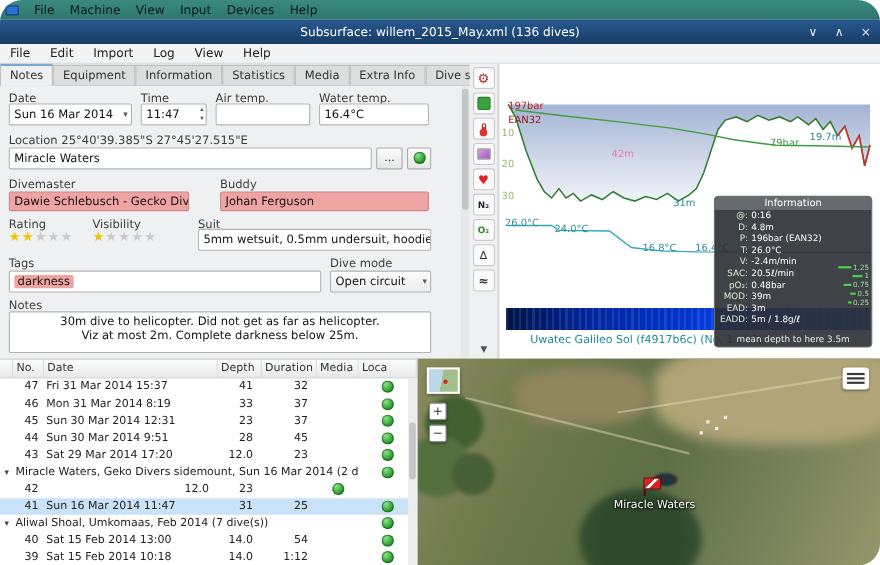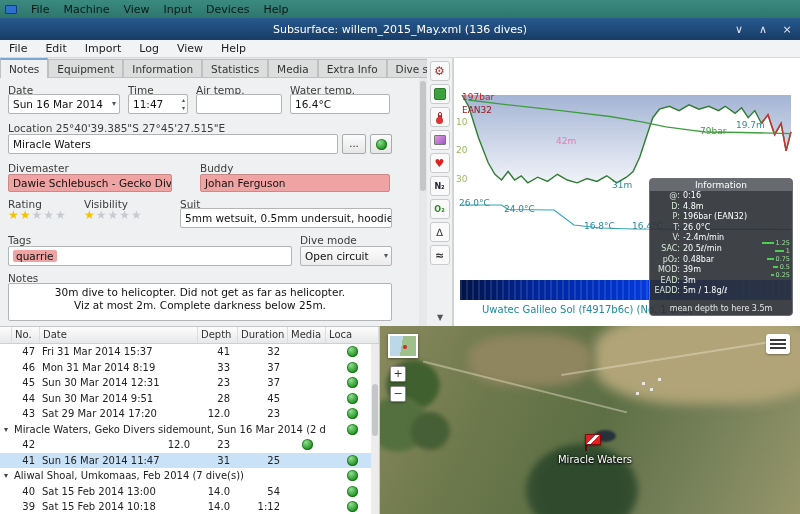--- a/index.html
+++ b/index.html
@@ -1,17 +1,17 @@
 <!DOCTYPE html>
 <html><head>
 <meta charset="utf-8">
 <style>
   * { box-sizing: border-box; margin: 0; padding: 0; }
   body { font-family: "DejaVu Sans", sans-serif; }
-  .screen { position: relative; width: 800px; height: 514px; background: #eff0f1; overflow: hidden; font-size: 11px; color: #222; }
+  .screen { position: relative; width: 800px; height: 514px; background: #eff0f1; overflow: hidden; font-size: 11px; color: #222; border-radius: 20px; }
 
   
   .vm-bar { position: absolute; left:0; top:0; width:800px; height:18px; background: linear-gradient(#3a8a80,#2e766d); display:flex; align-items:center; padding-left:5px; }
   .vm-logo { width:12px; height:9px; background:#2f6fd0; border:1px solid #123c7a; margin-right:7px; border-radius:1px; }
   .vm-item { padding:0 7px; color:#0b1a18; font-size:11px; cursor:default; }
 
   
   .titlebar { position:absolute; left:0; top:18px; width:800px; height:22px; background: linear-gradient(#28598f,#173c66); display:flex; align-items:center; justify-content:center; }
   .titlebar .title { color:#fff; font-size:11px; }
   .winbtns { position:absolute; right:6px; top:0; height:22px; display:flex; align-items:center; gap:10px; }
@@ -178,21 +178,21 @@
 
     <span class="lbl" style="left:8px;top:120px">Rating</span>
     <span class="lbl" style="left:84px;top:120px">Visibility</span>
     <span class="lbl" style="left:180px;top:120px">Suit</span>
     <span class="stars" style="left:8px;top:130px"><span class="on">★★</span><span class="off">★★★</span></span>
     <span class="stars" style="left:84px;top:130px"><span class="on">★</span><span class="off">★★★★</span></span>
     <div class="fld" style="left:180px;top:130px;width:212px"><span>5mm wetsuit, 0.5mm undersuit, hoodie</span></div>
 
     <span class="lbl" style="left:8px;top:156px">Tags</span>
     <span class="lbl" style="left:300px;top:156px">Dive mode</span>
-    <div class="fld" style="left:8px;top:168px;width:284px"><span class="tagchip">quarrie</span></div>
+    <div class="fld" style="left:8px;top:168px;width:284px"><span class="tagchip">darkness</span></div>
     <div class="fld" style="left:300px;top:168px;width:92px;background:linear-gradient(#fcfcfc,#ececec)">
       <span>Open circuit</span>
       <span class="arrow">▾</span>
     </div>
 
     <span class="lbl" style="left:8px;top:194px">Notes</span>
     <div class="notesbox" style="left:8px;top:205px;width:384px;height:38px">30m dive to helicopter. Did not get as far as helicopter.
 Viz at most 2m. Complete darkness below 25m.</div>
   </div>
   <div class="vscroll">

